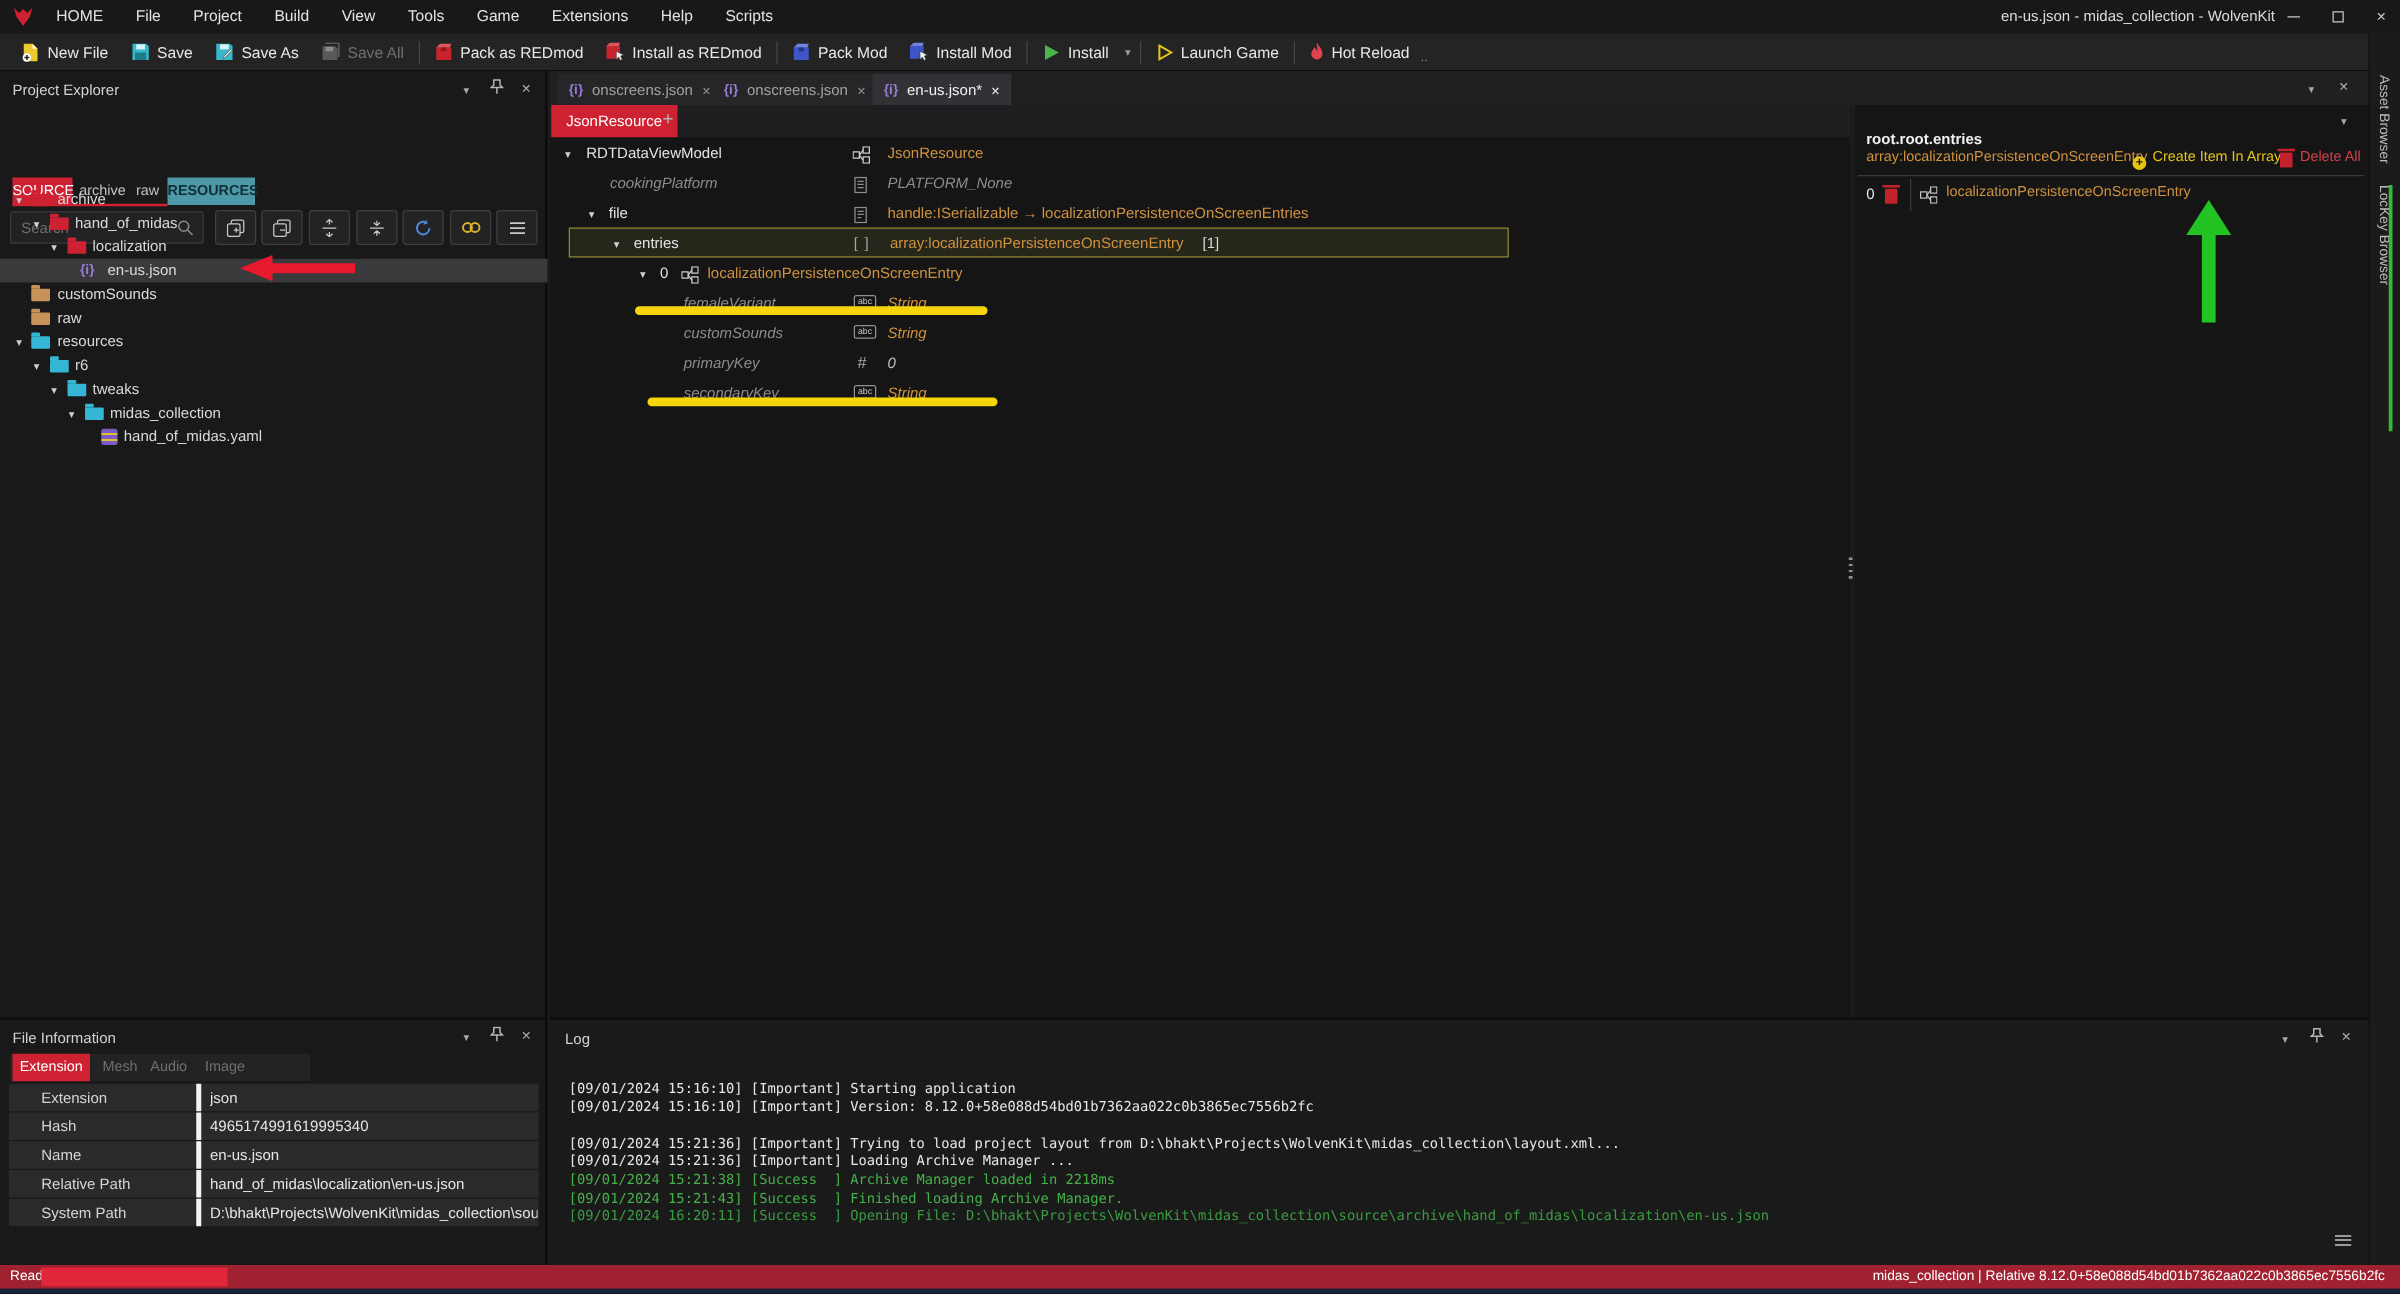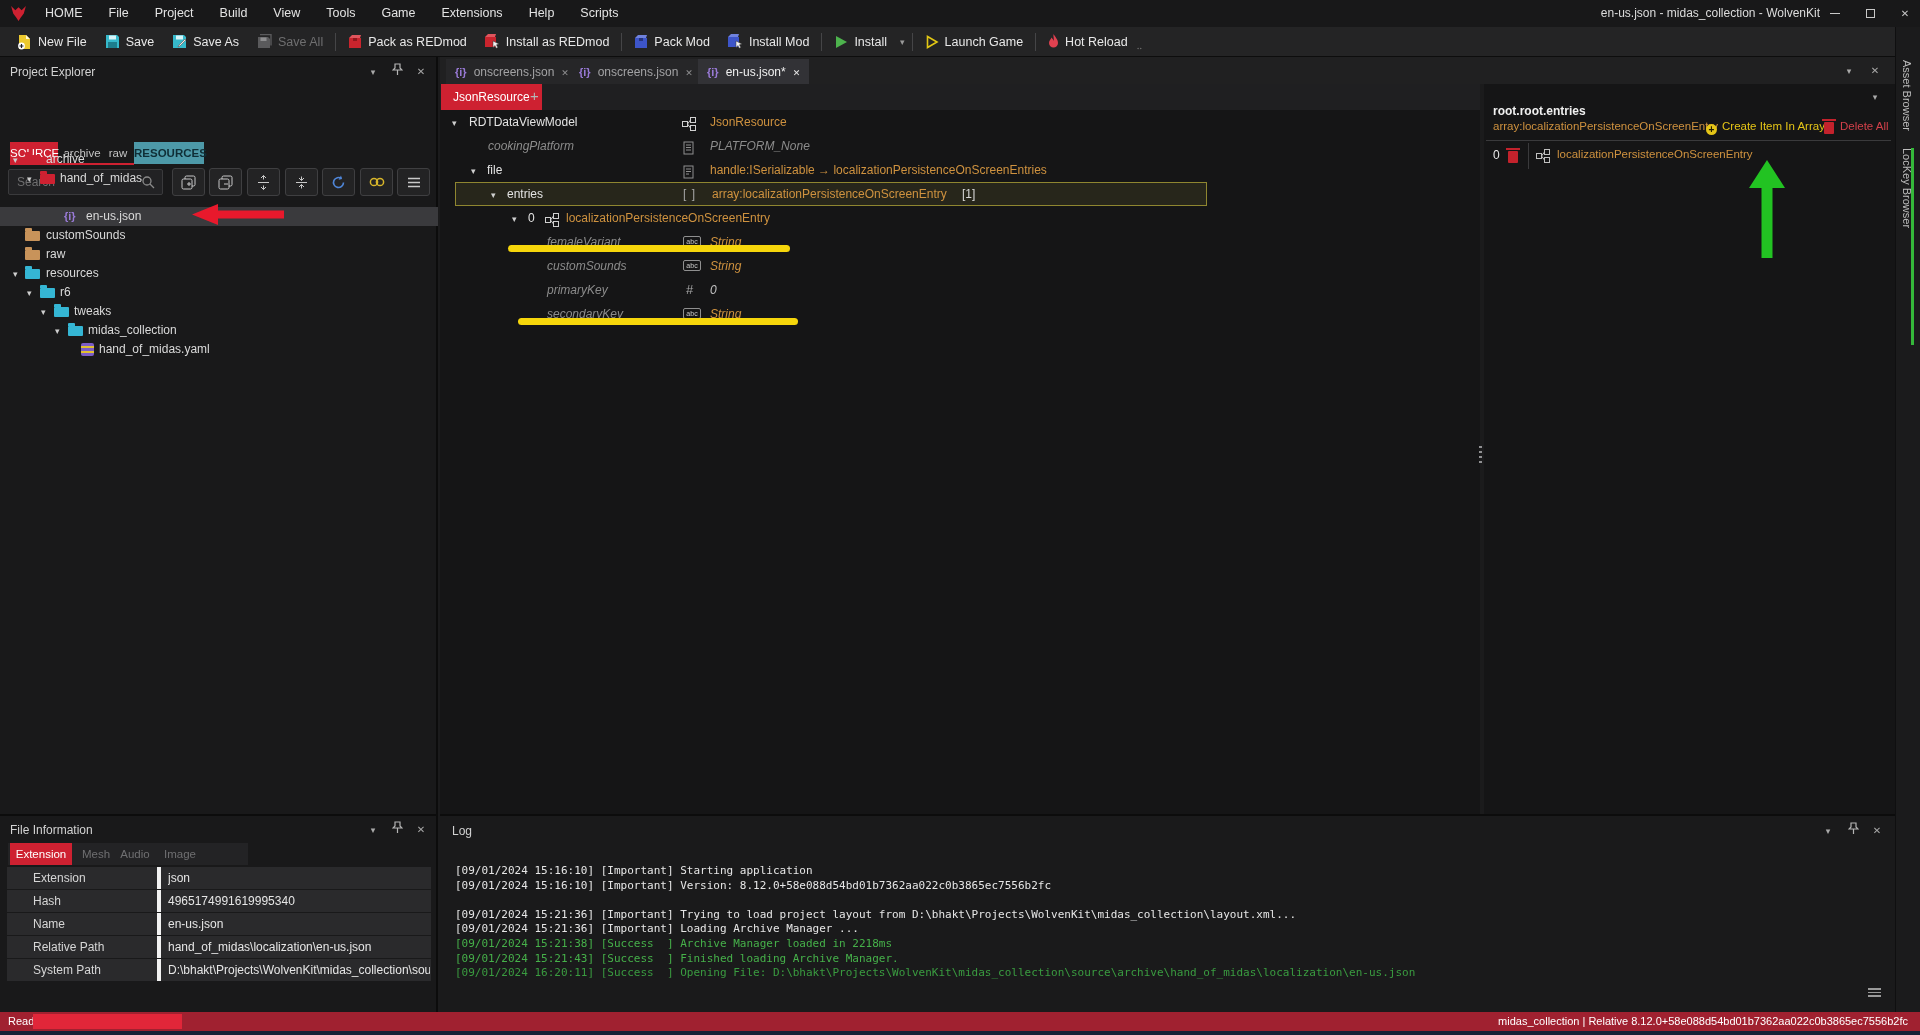--- a/index.html
+++ b/index.html
@@ -289,20 +289,25 @@
 
     <div class="trow" style="top:93px">
       <span class="exp abs" style="left:13px"></span>
       <span class="fold f-red abs" style="left:25px"></span>
       <span class="tl abs" style="left:46px">archive</span>
     </div>
     <div class="trow" style="top:112px">
       <span class="exp abs" style="left:27px"></span>
       <span class="fold f-red abs" style="left:40px"></span>
       <span class="tl abs" style="left:60px">hand_of_midas</span>
+    </div>
+    <div class="trow" style="top:131px">
+      <span class="exp abs" style="left:41px"></span>
+      <span class="fold f-red abs" style="left:54px"></span>
+      <span class="tl abs" style="left:74px">localization</span>
     </div>
     <div class="trow sel" style="top:150px">
       <span class="jsonico abs" style="left:64px"></span>
       <span class="tl abs" style="left:86px">en-us.json</span>
     </div>
     <div class="trow" style="top:169px">
       <span class="fold f-tan abs" style="left:25px"></span>
       <span class="tl abs" style="left:46px">customSounds</span>
     </div>
     <div class="trow" style="top:188px">

